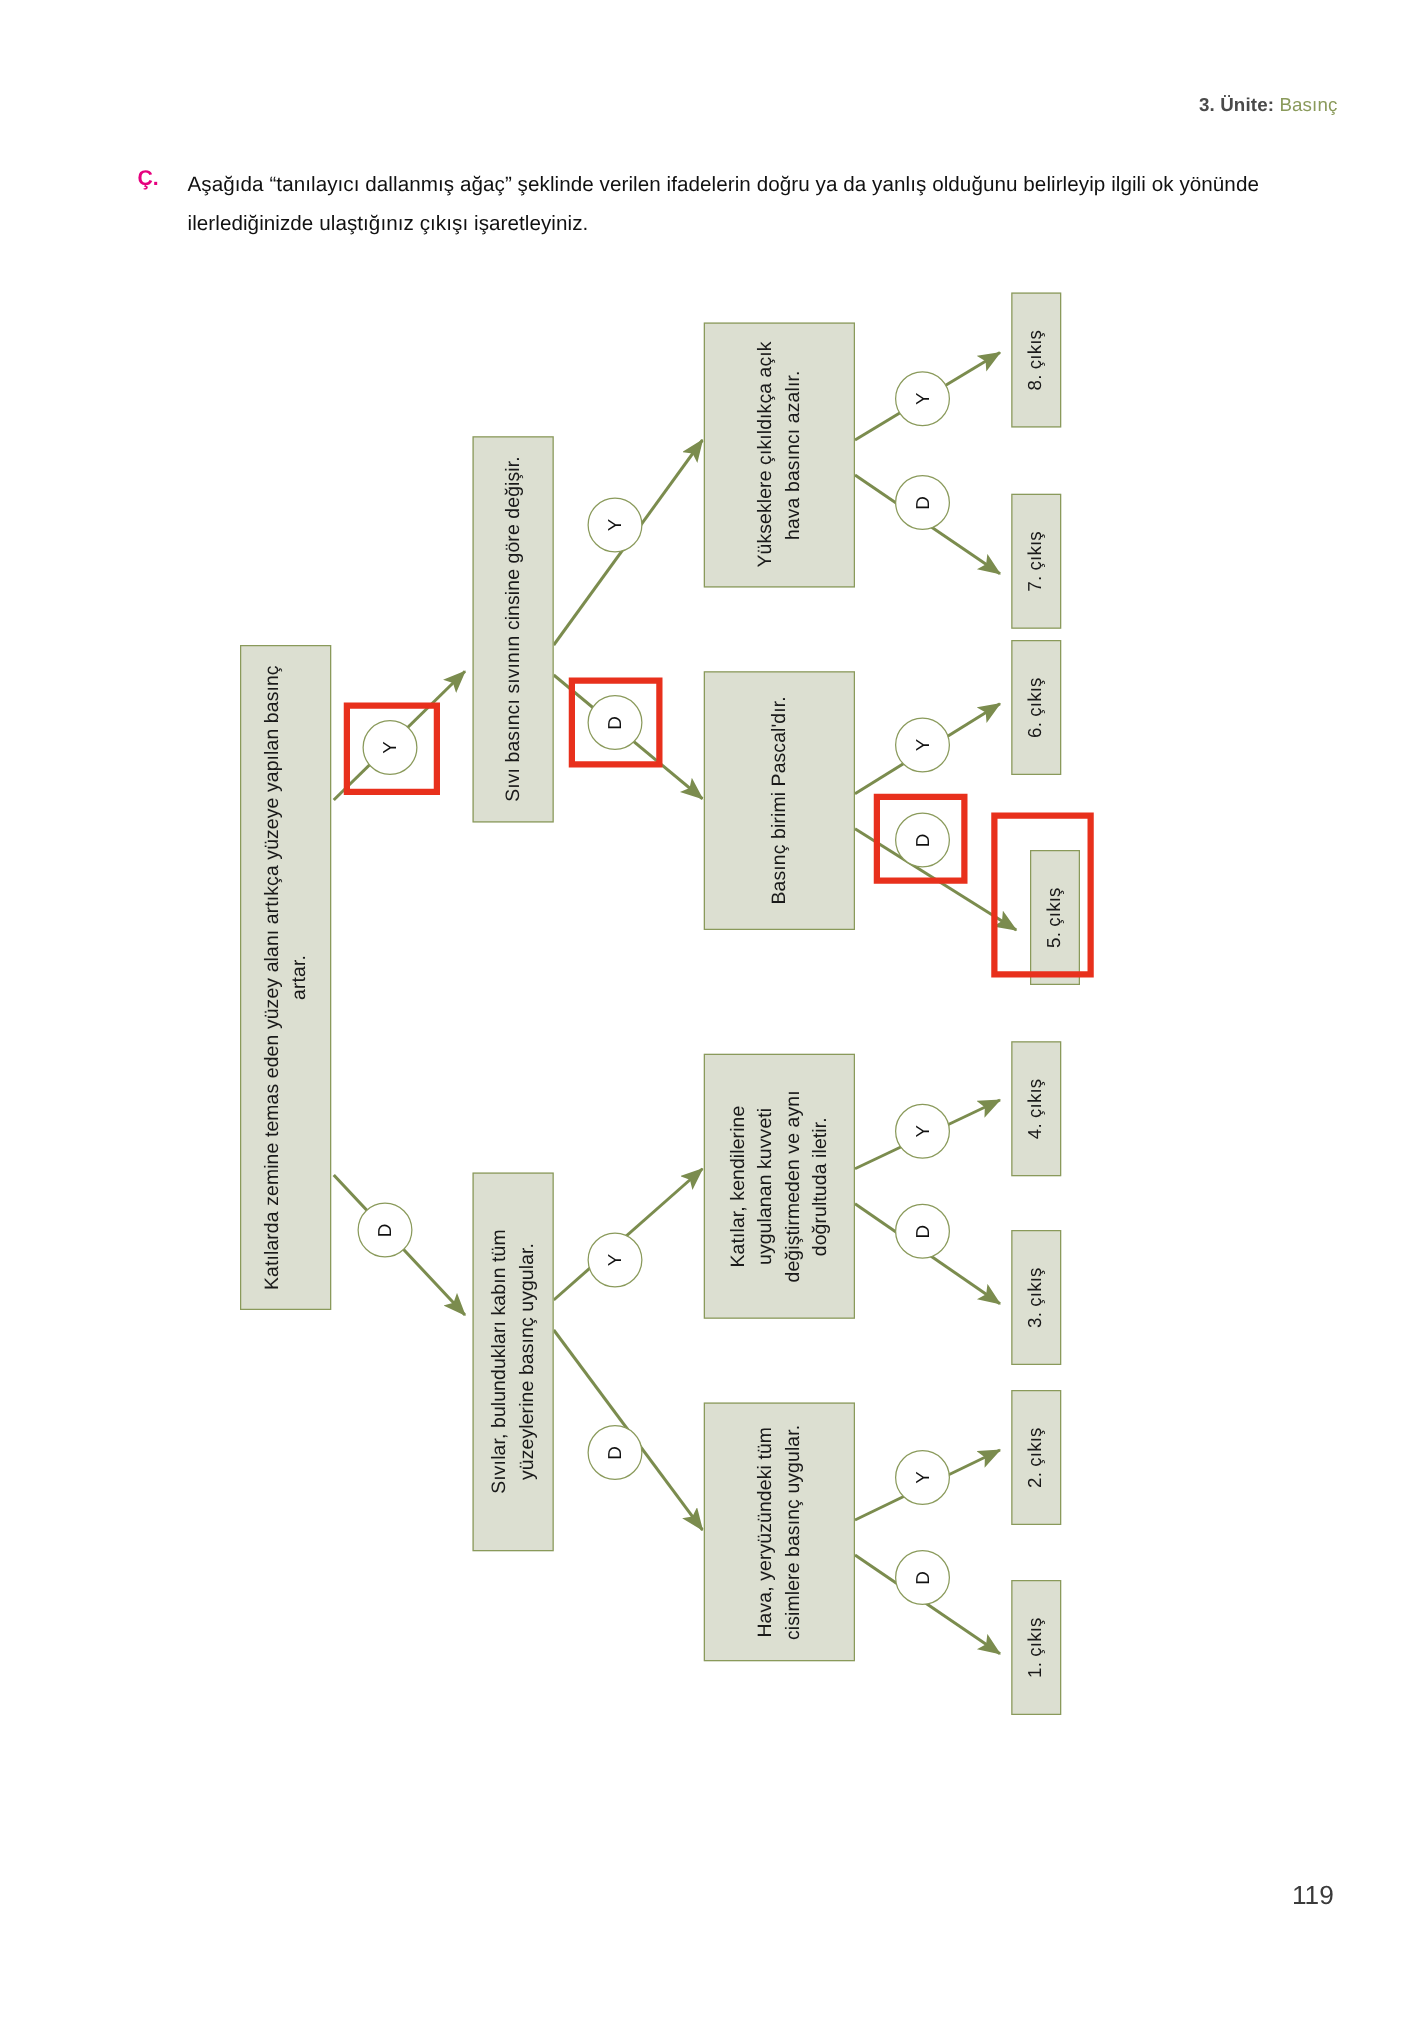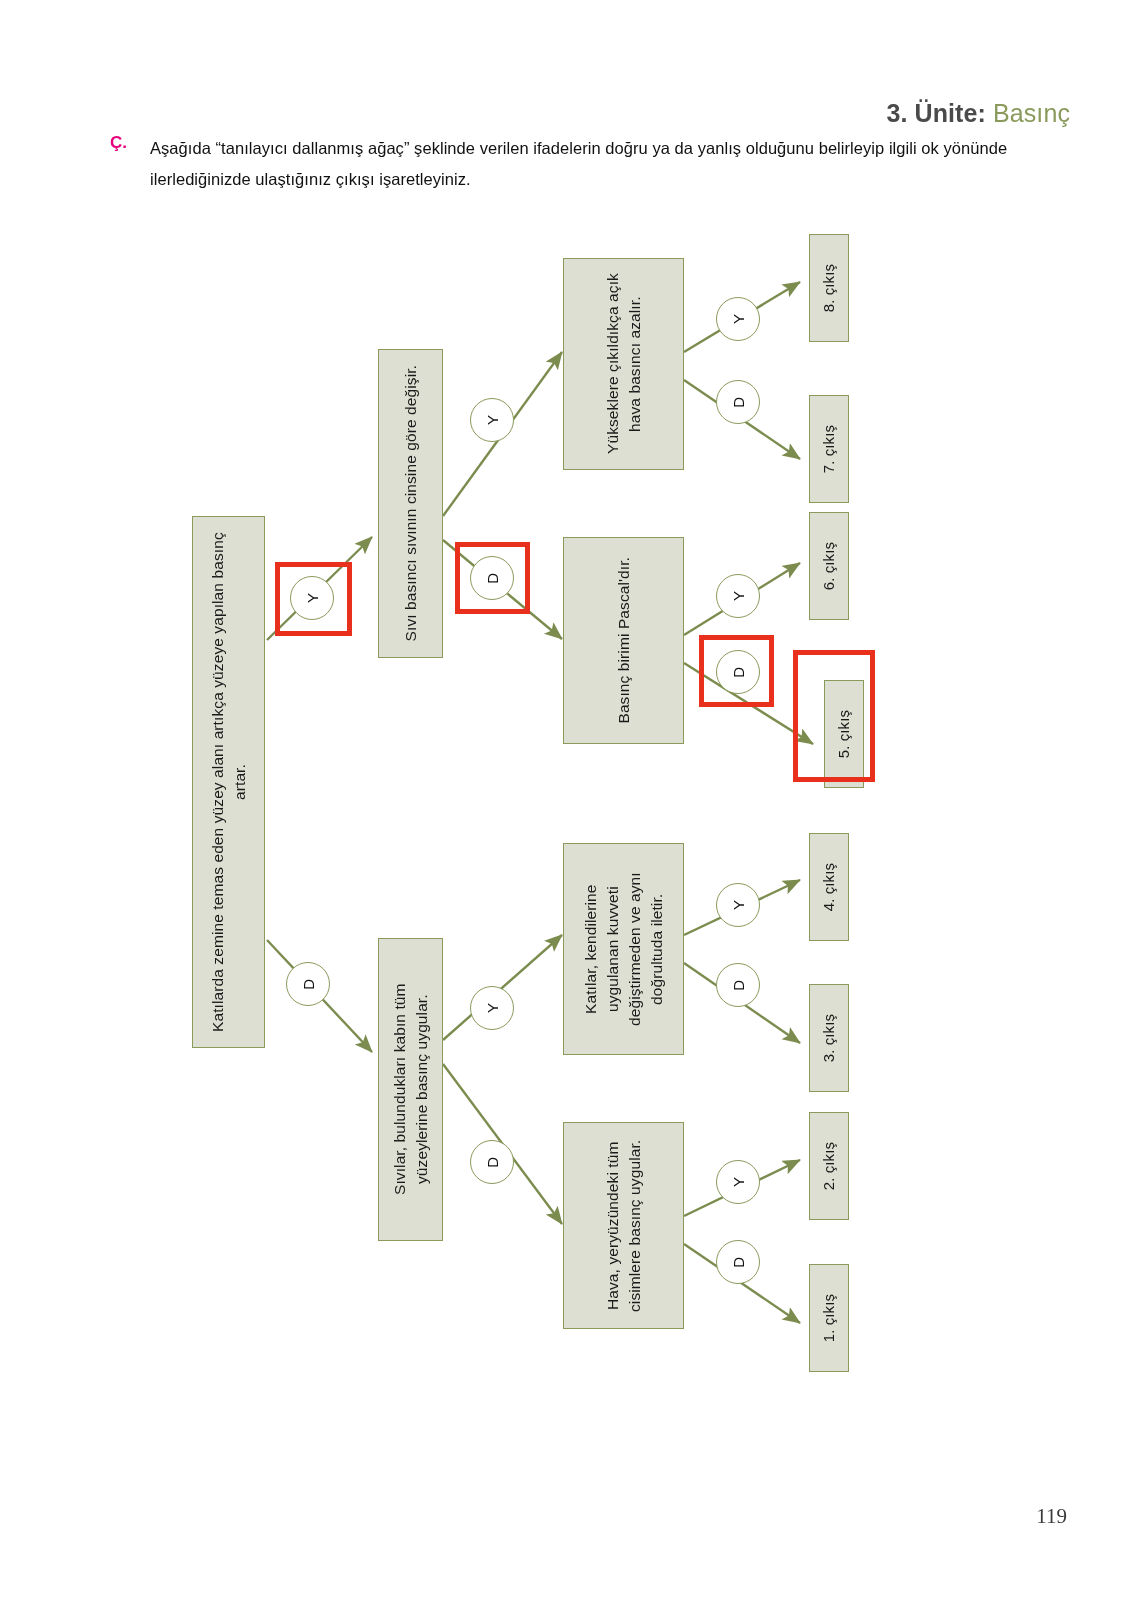--- a/index.html
+++ b/index.html
@@ -5,21 +5,21 @@
   html,body{margin:0;padding:0;background:#ffffff;}
   body{
     width:1133px;height:1615px;position:relative;overflow:hidden;
     font-family:"Liberation Sans","DejaVu Sans",sans-serif;
     color:#1a1a1a;
   }
 
   
   .unit-header{
     position:absolute; right:63px; top:76px;
-    font-size:25px; letter-spacing:.1px; white-space:nowrap;margin-top:23px;
+    font-size:15px; letter-spacing:.1px; white-space:nowrap;
   }
   .unit-header .u-num{ font-weight:bold; color:#4a4a4a; }
   .unit-header .u-name{ font-weight:normal; color:#8a9a5b; }
 
   
   .instr{ position:absolute; left:110px; top:133px; width:905px; }
   .instr-marker{
     position:absolute; left:0; top:0; width:38px;
     font-weight:bold; font-size:17px; color:#e6007e;
   }
@@ -60,21 +60,21 @@
 
   
   .redbox{
     position:absolute; box-sizing:border-box;
     border:5px solid #e8301c; background:transparent;
   }
 
   
   .pageno{
     position:absolute; right:66px; bottom:86px;
-    font-size:21px; color:#3a3a3a;font-family:Liberation Serif, serif;
+    font-size:21px; color:#3a3a3a;
   }
 </style>
 </head>
 <body>
 
 <div class="unit-header">
   <span class="u-num">3. Ünite:</span>
   <span class="u-name">Basınç</span>
 </div>
 

